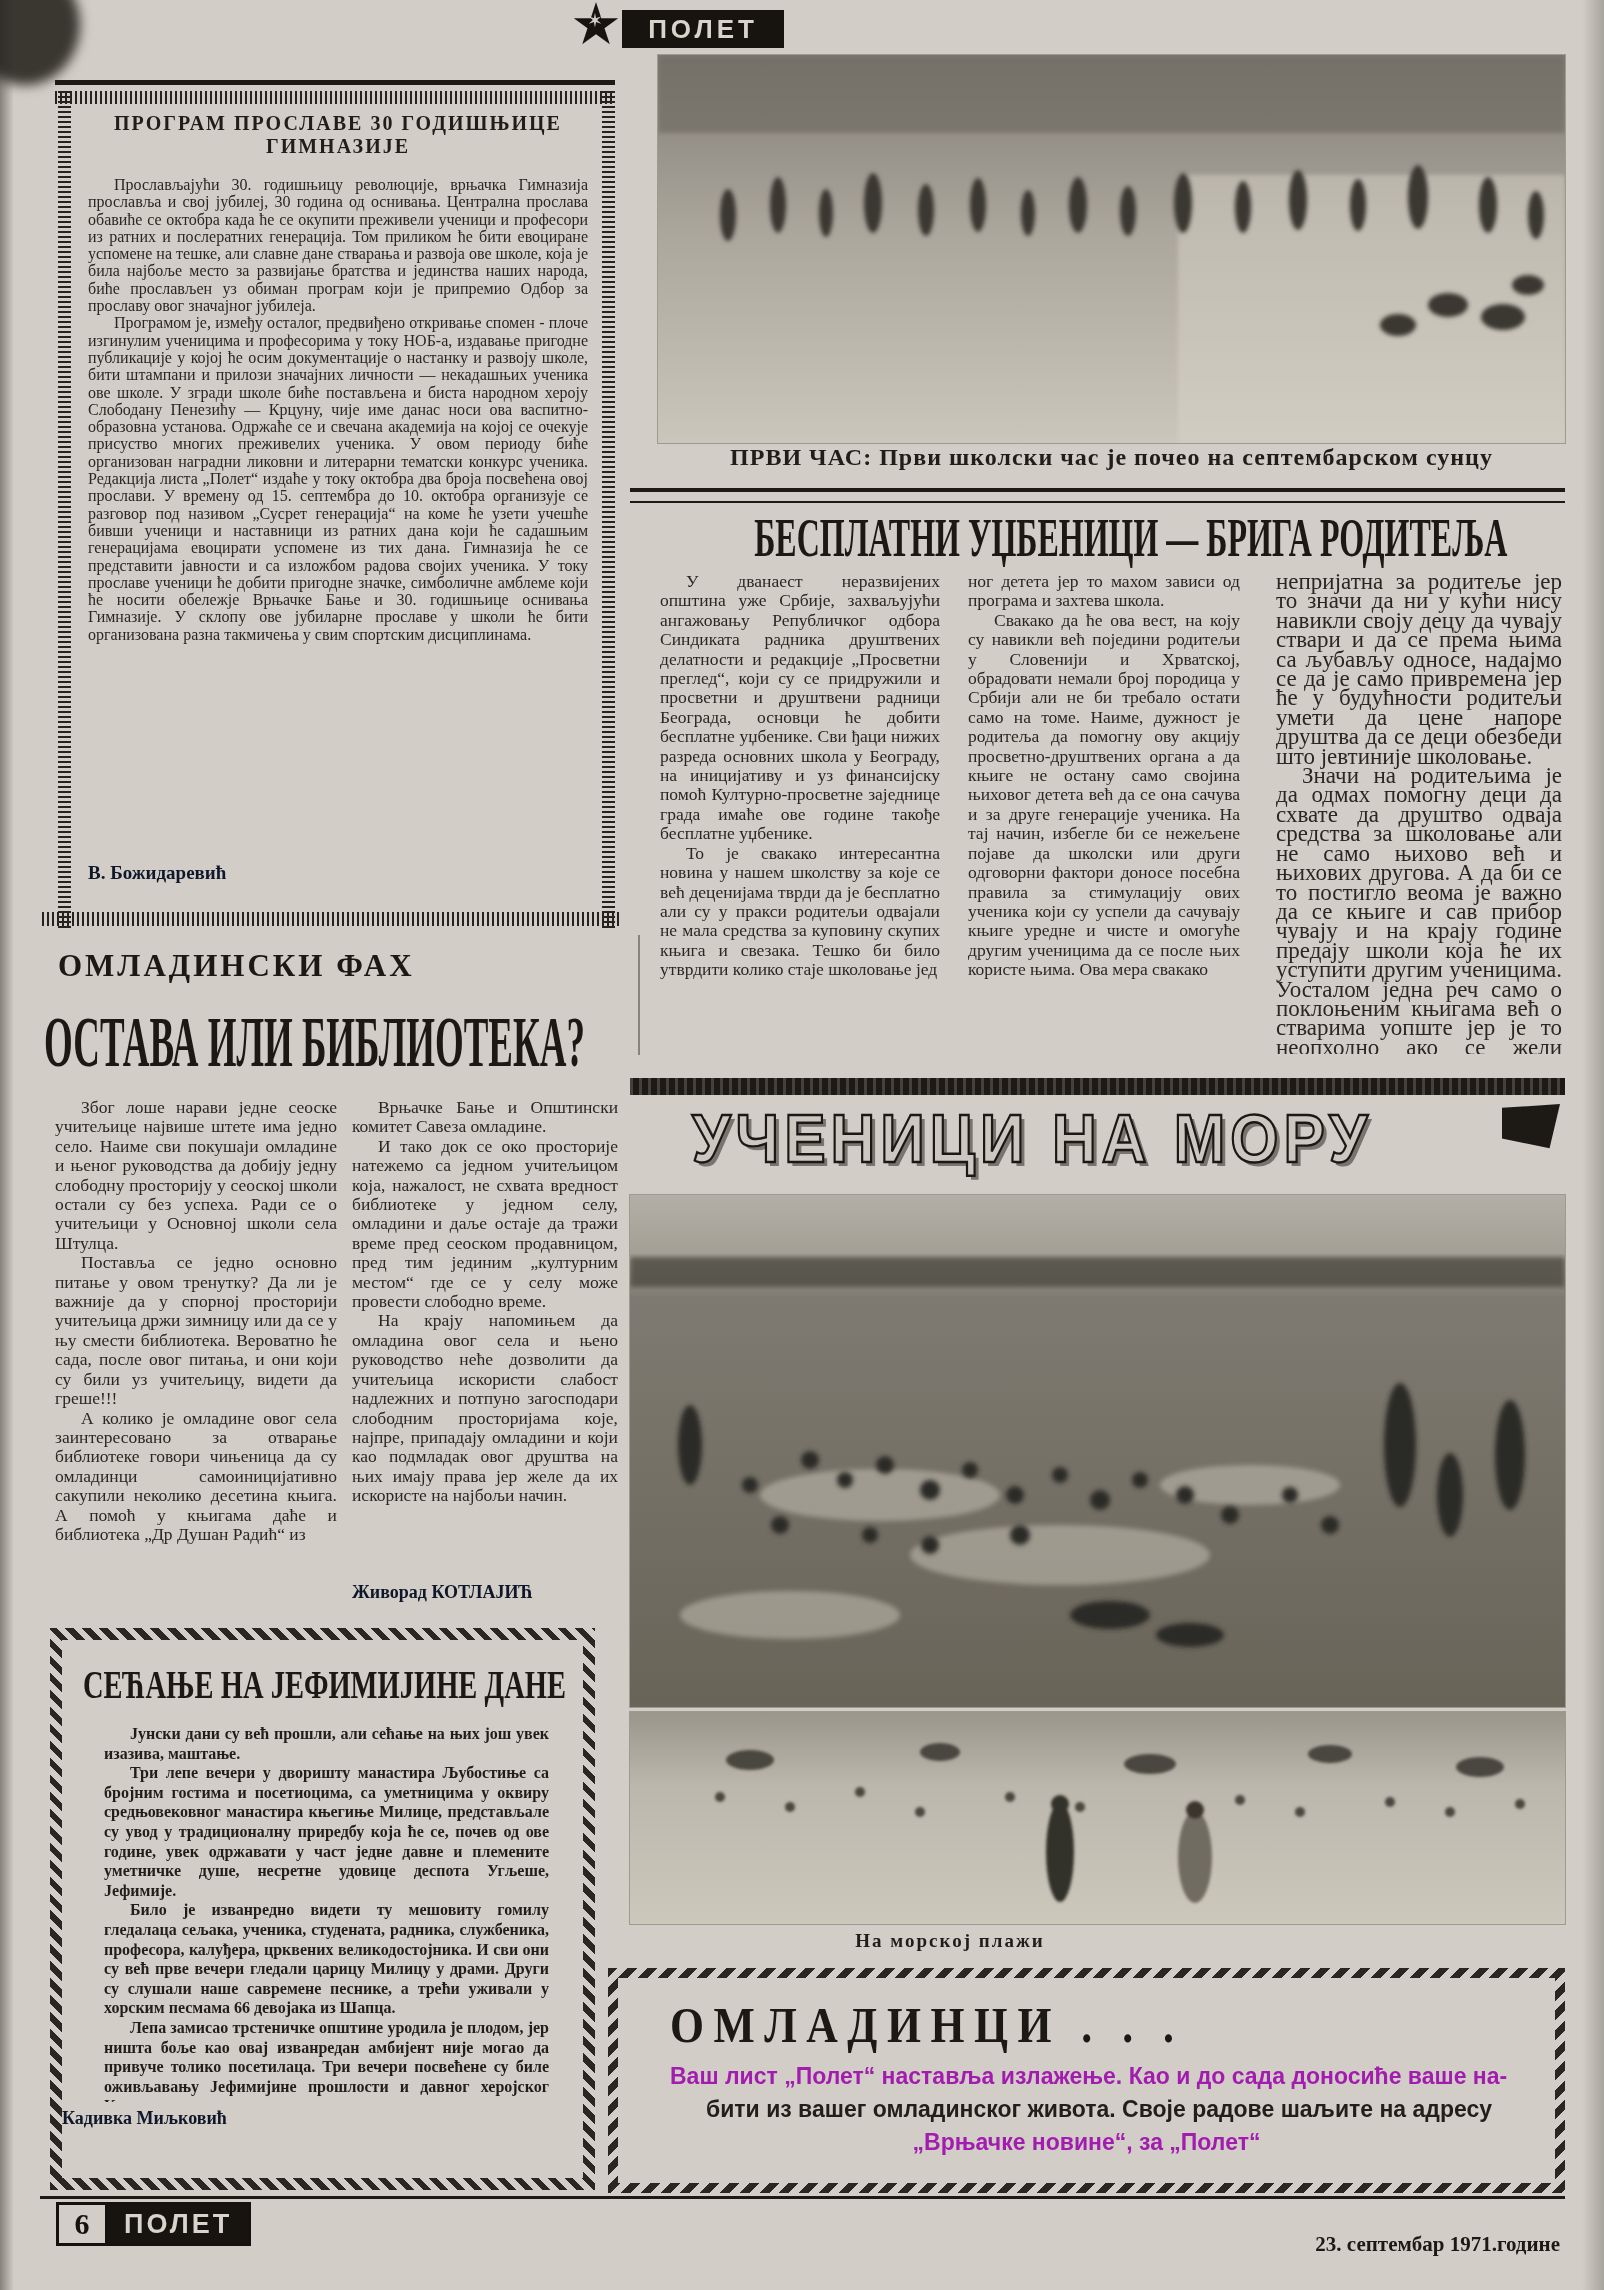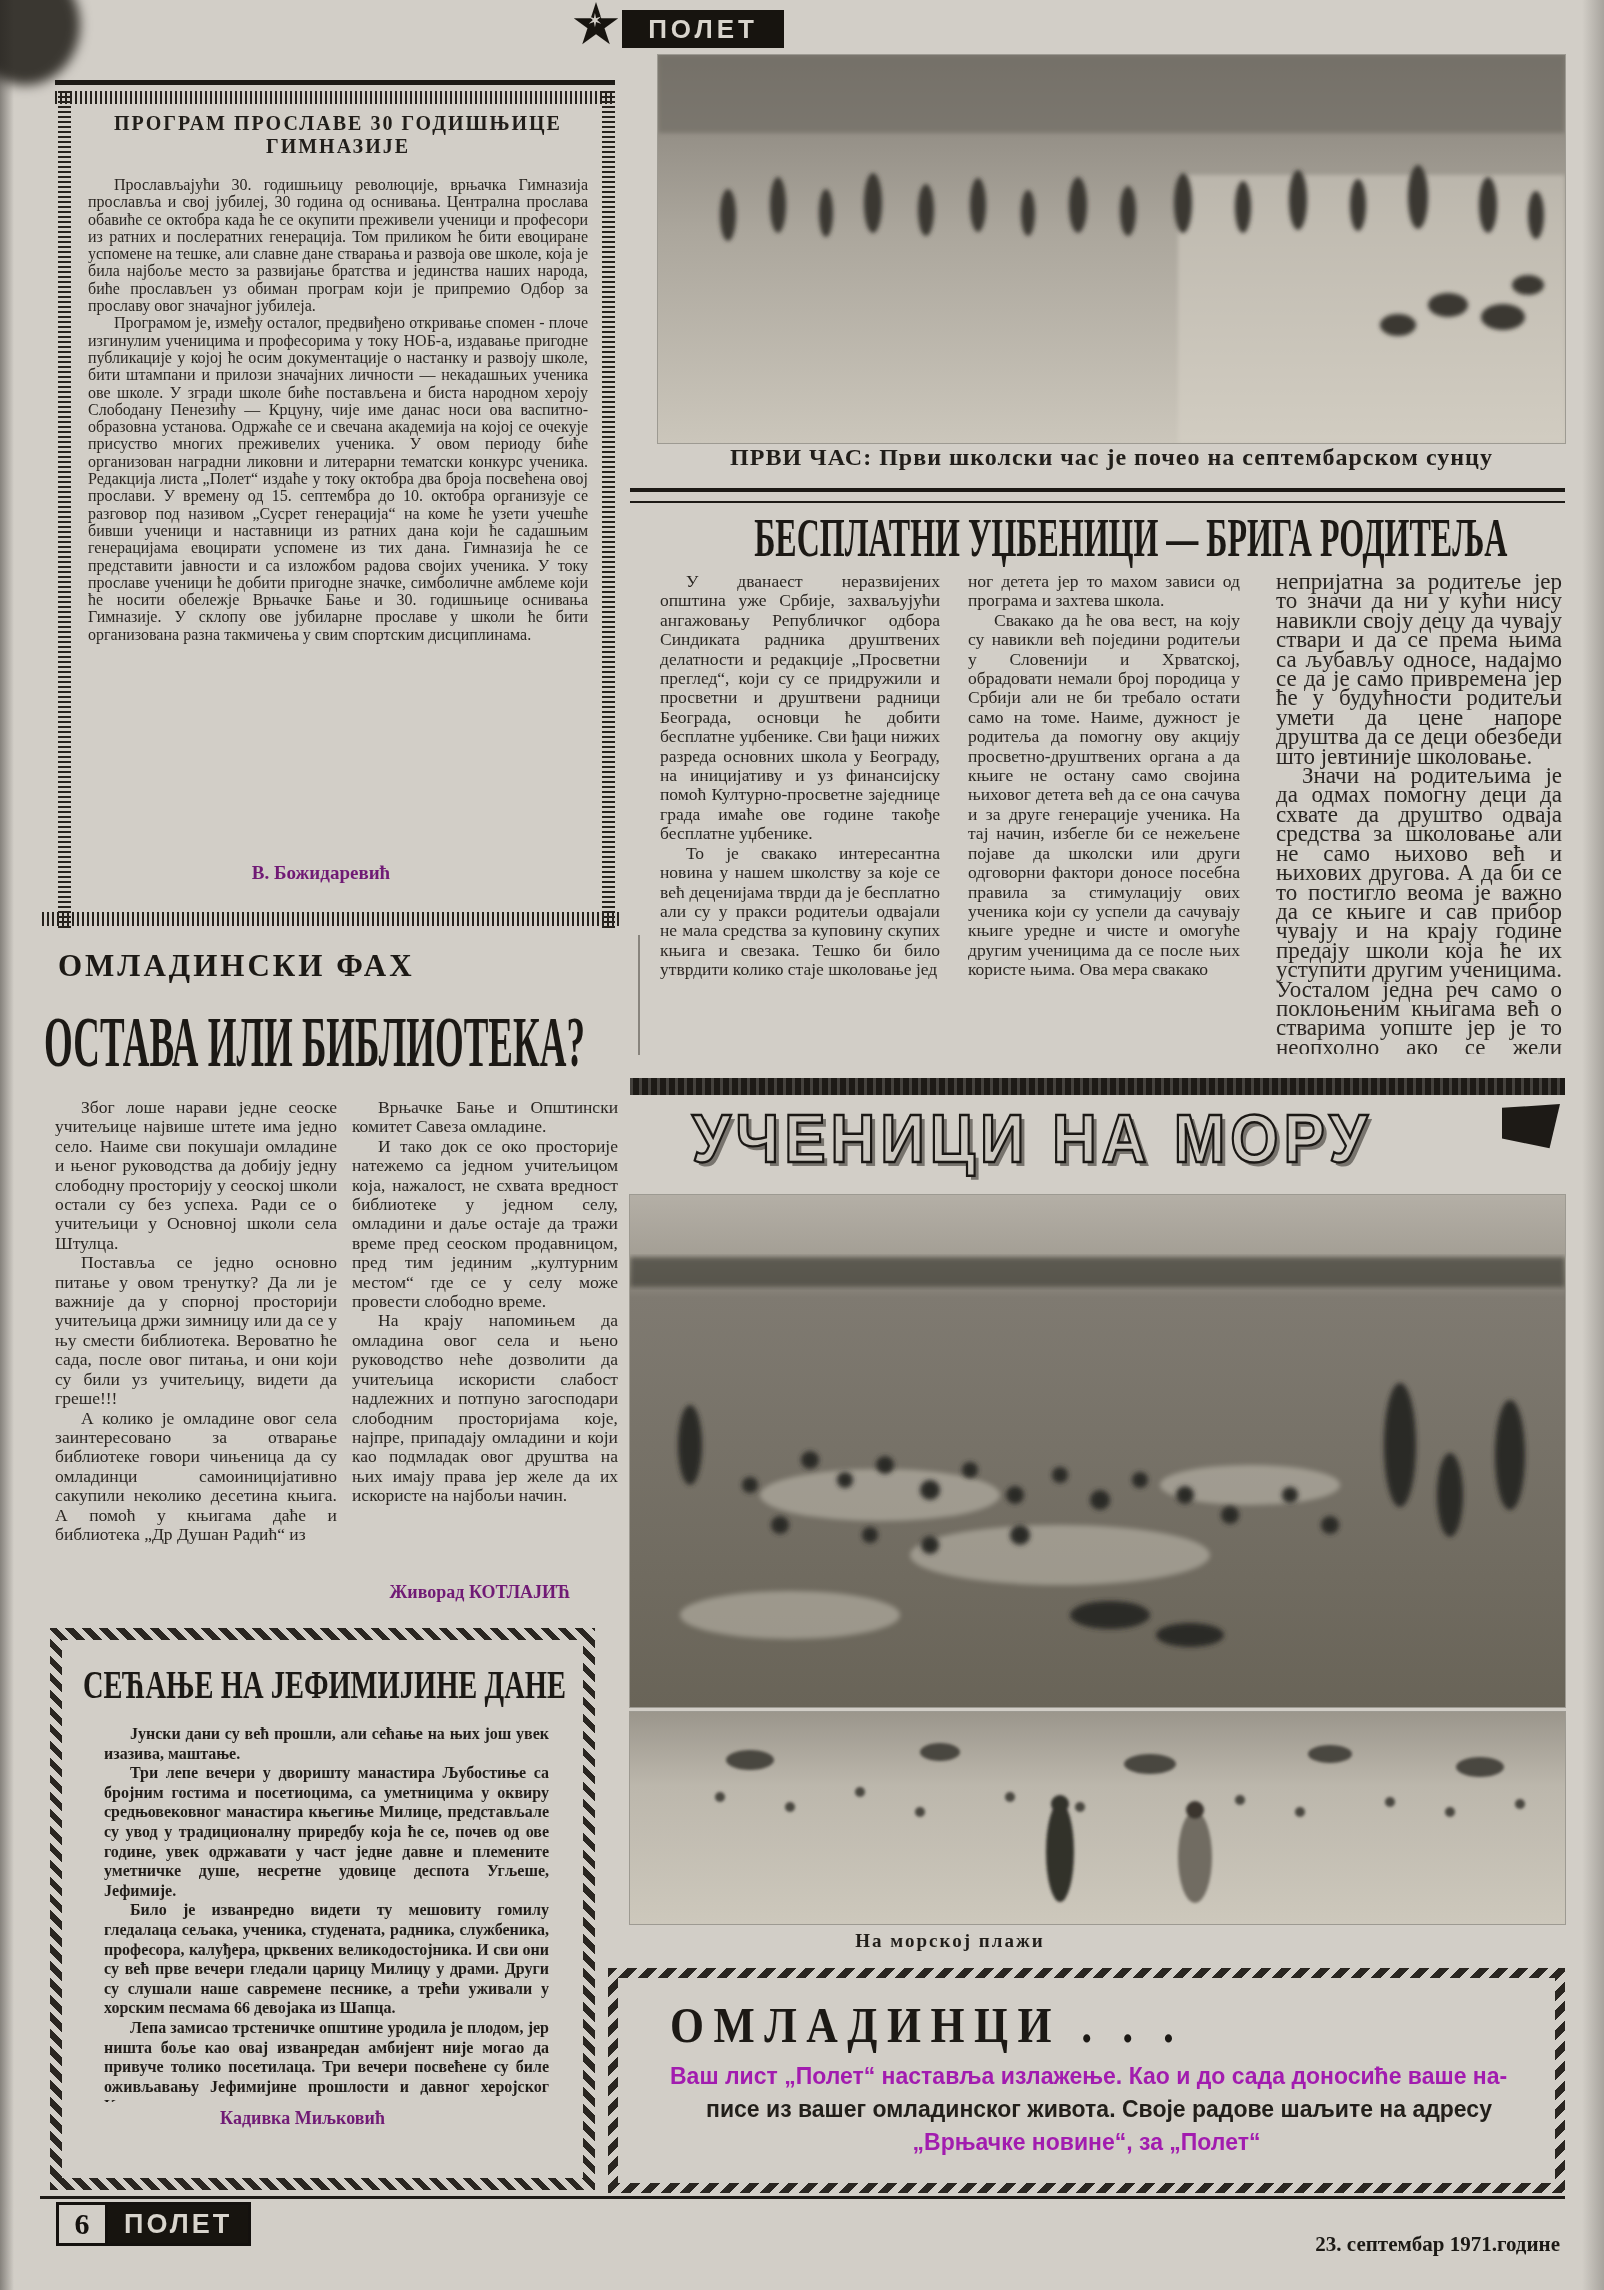--- a/index.html
+++ b/index.html
@@ -7,21 +7,21 @@
         font-family:"Liberation Serif","DejaVu Serif",serif;color:#272320;}
   .abs{position:absolute;}
   .txt{font-family:"Liberation Serif","DejaVu Serif",serif;color:#2a2622;text-align:justify;overflow:hidden;}
   .txt p{margin:0;text-indent:26px;}
   .b{font-weight:bold;}
   .hatch-h{background:repeating-linear-gradient(90deg,#26221d 0 2px,rgba(0,0,0,0) 2px 5px);}
   .hatch-v{background:repeating-linear-gradient(0deg,#26221d 0 2px,rgba(0,0,0,0) 2px 5px);}
   .rule{background:#1d1a16;}
   .cap{font-weight:bold;text-align:center;color:#211e1a;}
   .condense{display:inline-block;transform-origin:left top;white-space:nowrap;}
-  .sig{font-weight:bold;text-align:center;color:#701a75;}
+  .sig{font-weight:bold;text-align:left;color:#0f172a;}
   .photo{overflow:hidden;background:#aba69d;box-shadow:0 0 0 1px rgba(60,56,50,.35);}
   .photo svg{display:block;width:100%;height:100%;}
   .outline-title{font-family:"Liberation Sans","DejaVu Sans",sans-serif;font-weight:bold;
         color:#ccc8c0;-webkit-text-stroke:2.2px #1b1815;text-shadow:4px 4px 0 rgba(45,41,36,.55);
         letter-spacing:5px;white-space:nowrap;}
   .ropebox{border:12px solid;border-image:repeating-linear-gradient(45deg,#2a2621 0 6px,#d2cec7 6px 12px) 12;}
   .zigbox{border:10px solid;border-image:repeating-linear-gradient(135deg,#2a2621 0 7px,#d2cec7 7px 14px) 10;}
   .ornbar{background:#1d1a16;background-image:repeating-linear-gradient(90deg,rgba(210,206,199,.22) 0 3px,rgba(0,0,0,0) 3px 9px);}
   .smudge{pointer-events:none;filter:blur(6px);}
   .footer-badge{display:flex;align-items:stretch;border:3px solid #14110e;background:#d2cec7;}
@@ -248,21 +248,21 @@
       </g>
     </svg>
   </div>
   <div class="abs cap" style="left:630px;top:1930px;width:640px;font-size:19px;letter-spacing:2px;">На морској плажи</div>
 
   <div class="abs zigbox" style="left:608px;top:1968px;width:937px;height:205px;">
     <div style="margin:18px 0 0 52px;">
       <span class="condense b" style="font-size:46px;transform:scale(0.95,1.1);letter-spacing:10px;color:#1c1915;">ОМЛАДИНЦИ . . .</span>
     </div>
     <div class="b" style="margin:14px 20px 0 52px;font-size:23px;font-family:'Liberation Sans',sans-serif;color:#a21caf;">Ваш лист „Полет“ наставља излажење. Као и до сада доносиће ваше на-</div>
-    <div class="b" style="margin:6px 20px 0 88px;font-size:23px;font-family:'Liberation Sans',sans-serif;color:#221f1a;">писе из вашег омладинског живота. Своје радове шаљите на адресу</div>
+    <div class="b" style="margin:6px 20px 0 88px;font-size:23px;font-family:'Liberation Sans',sans-serif;color:#221f1a;">бити из вашег омладинског живота. Своје радове шаљите на адресу</div>
     <div class="b" style="margin:6px 0 0 0;font-size:23px;font-family:'Liberation Sans',sans-serif;color:#a21caf;text-align:center;">„Врњачке новине“, за „Полет“</div>
   </div>
 
   <div class="abs rule" style="left:40px;top:2196px;width:1525px;height:3px;"></div>
   <div class="abs footer-badge" style="left:56px;top:2202px;height:38px;">
     <div class="num">6</div>
     <div class="name">ПОЛЕТ</div>
   </div>
   <div class="abs b" style="left:1160px;top:2232px;width:400px;text-align:right;font-size:21px;color:#1c1915;">23. септембар 1971.године</div>
 

